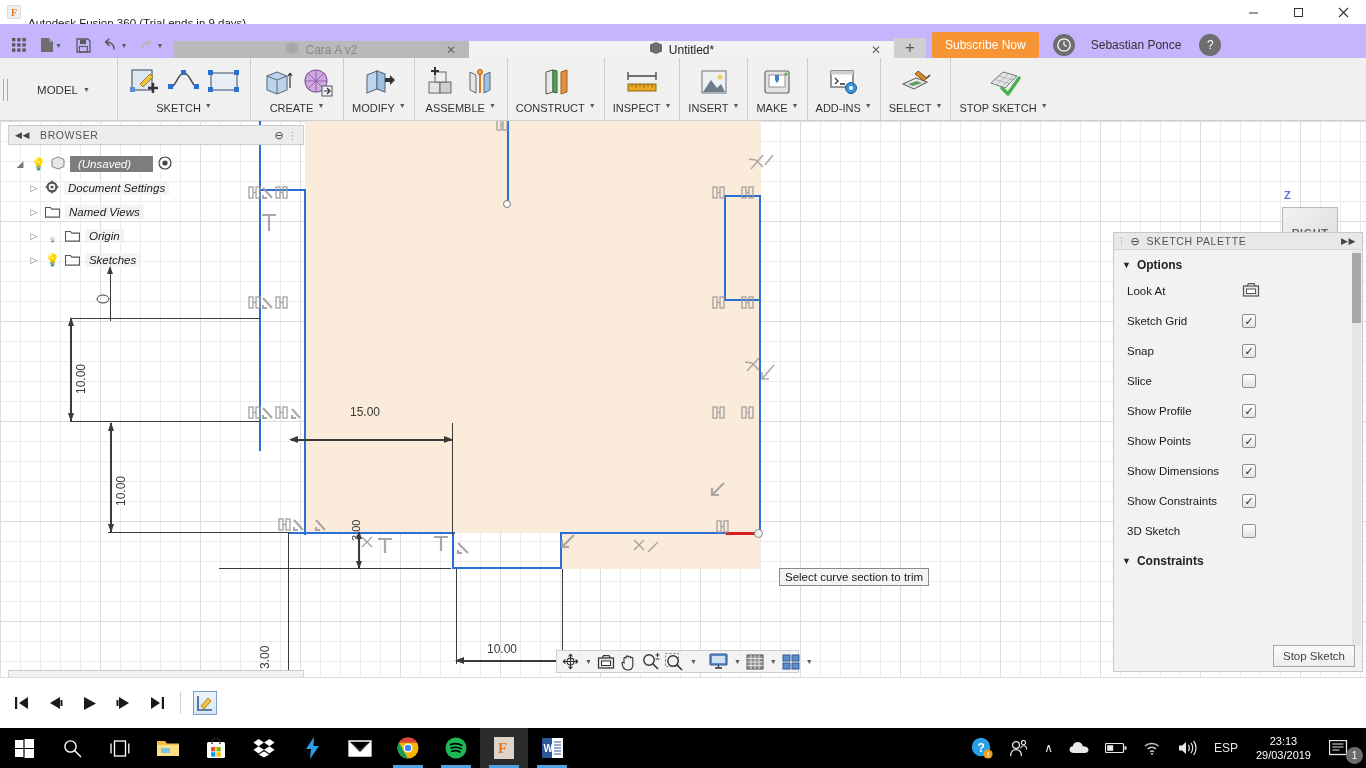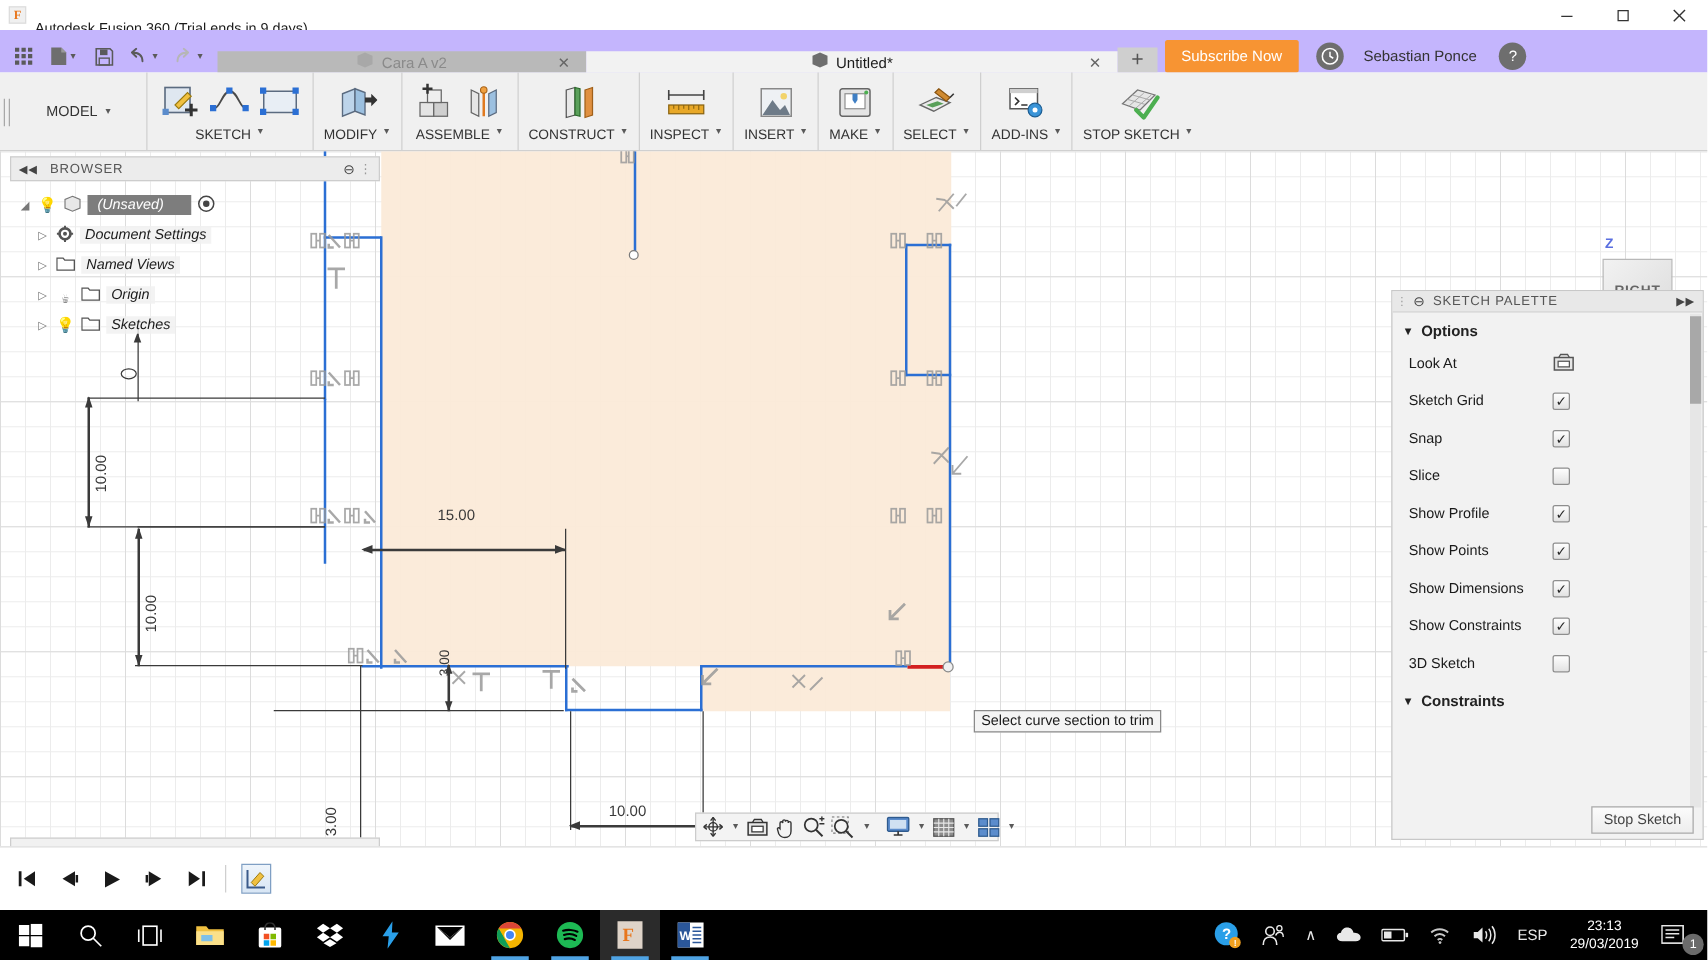--- a/index.html
+++ b/index.html
@@ -427,20 +427,43 @@
             <rect x="26" y="18" width="5" height="5" fill="#2b6fd4"></rect>
           </svg>
         </div>
       </div>
       <div class="rgroup-label">
         <span>SKETCH</span>
         <span class="caret">▼</span>
       </div>
     </div>
 
+    <div class="rgroup">
+      <div class="rgroup-icons">
+        <div class="ricon">
+          <svg width="32" height="32" viewBox="0 0 32 32">
+            <path d="M6 10 L16 6 L26 10 L26 24 L16 28 L6 24 Z" fill="#bdd4ea" stroke="#5b6b80" stroke-width="1.1"></path>
+            <path d="M6 10 L16 14 L26 10 M16 14 L16 28" fill="none" stroke="#5b6b80" stroke-width="1"></path>
+            <path d="M29 22 L29 7 M29 7 L27 10 M29 7 L31 10" stroke="#333" stroke-width="1.2" fill="none"></path>
+          </svg>
+        </div>
+        <div class="ricon">
+          <svg width="32" height="32" viewBox="0 0 32 32">
+            <ellipse cx="15" cy="15" rx="11" ry="11" fill="#cfa8e0" stroke="#8a5ba0" stroke-width="1.1"></ellipse>
+            <path d="M4 15 h22 M15 4 v22 M7 7 L23 23 M23 7 L7 23" stroke="#8a5ba0" stroke-width="0.9" fill="none"></path>
+            <rect x="21" y="20" width="10" height="10" fill="#efefef" stroke="#555" stroke-width="1"></rect>
+            <path d="M23 25 h5 M26 22 l3 3 l-3 3" stroke="#333" stroke-width="1.2" fill="none"></path>
+          </svg>
+        </div>
+      </div>
+      <div class="rgroup-label">
+        <span>CREATE</span>
+        <span class="caret">▼</span>
+      </div>
+    </div>
 
     <div class="rgroup">
       <div class="rgroup-icons">
         <div class="ricon">
           <svg width="32" height="32" viewBox="0 0 32 32">
             <path d="M4 9 L14 5 L14 23 L4 27 Z" fill="#bdd4ea" stroke="#5b6b80" stroke-width="1.1"></path>
             <path d="M14 5 L22 8 L22 26 L14 23 Z" fill="#9cc0e0" stroke="#5b6b80" stroke-width="1.1"></path>
             <path d="M22 12 h5 v-3 l5 5 l-5 5 v-3 h-5 z" fill="#333"></path>
           </svg>
         </div>
@@ -530,55 +553,55 @@
           <svg width="32" height="32" viewBox="0 0 32 32">
             <rect x="4" y="5" width="24" height="22" rx="2" fill="#e4e4e4" stroke="#666" stroke-width="1.2"></rect>
             <rect x="8" y="9" width="16" height="12" fill="#fff" stroke="#888" stroke-width="0.9"></rect>
             <path d="M14 9 h4 v5 l-2 3 l-2 -3 z" fill="#3f7fc4"></path>
             <circle cx="25" cy="8" r="1.6" fill="#4caf50"></circle>
           </svg>
         </div>
       </div>
       <div class="rgroup-label">
         <span>MAKE</span>
-        <span class="caret">▼</span>
-      </div>
-    </div>
-
-    <div class="rgroup">
-      <div class="rgroup-icons">
-        <div class="ricon">
-          <svg width="32" height="30" viewBox="0 0 32 30">
-            <path d="M3 17 L16 11 L27 15 L14 22 Z" fill="#eaeaea" stroke="#666" stroke-width="1.1"></path>
-            <path d="M18 4 L27 11 L24 14 L15 7 Z" fill="#d08a30" stroke="#8a5410" stroke-width="1"></path>
-            <path d="M27 11 L30 8" stroke="#333" stroke-width="1.3"></path>
-            <path d="M8 17 L17 14 L22 16 L13 19 Z" fill="#5aa05a"></path>
-          </svg>
-        </div>
-      </div>
-      <div class="rgroup-label">
-        <span>SELECT</span>
         <span class="caret">▼</span>
       </div>
     </div>
 
     <div class="rgroup">
       <div class="rgroup-icons">
         <div class="ricon">
           <svg width="32" height="30" viewBox="0 0 32 30">
             <rect x="3" y="4" width="22" height="16" fill="#fff" stroke="#555" stroke-width="1.2"></rect>
             <rect x="3" y="4" width="22" height="3.5" fill="#cfcfcf"></rect>
             <path d="M7 11 l3 3 l-3 3 M12 17 h5" stroke="#333" stroke-width="1.3" fill="none"></path>
             <circle cx="23" cy="21" r="5.5" fill="#3a94d8" stroke="#1e5f94" stroke-width="1"></circle>
             <circle cx="23" cy="21" r="2" fill="#fff"></circle>
           </svg>
         </div>
       </div>
       <div class="rgroup-label">
         <span>ADD-INS</span>
+        <span class="caret">▼</span>
+      </div>
+    </div>
+
+    <div class="rgroup">
+      <div class="rgroup-icons">
+        <div class="ricon">
+          <svg width="32" height="30" viewBox="0 0 32 30">
+            <path d="M3 17 L16 11 L27 15 L14 22 Z" fill="#eaeaea" stroke="#666" stroke-width="1.1"></path>
+            <path d="M18 4 L27 11 L24 14 L15 7 Z" fill="#d08a30" stroke="#8a5410" stroke-width="1"></path>
+            <path d="M27 11 L30 8" stroke="#333" stroke-width="1.3"></path>
+            <path d="M8 17 L17 14 L22 16 L13 19 Z" fill="#5aa05a"></path>
+          </svg>
+        </div>
+      </div>
+      <div class="rgroup-label">
+        <span>SELECT</span>
         <span class="caret">▼</span>
       </div>
     </div>
 
     <div class="rgroup" style="border-right:none;">
       <div class="rgroup-icons">
         <div class="ricon">
           <svg width="34" height="30" viewBox="0 0 34 30">
             <path d="M4 16 L16 5 L30 9 L18 21 Z" fill="#e6e6e6" stroke="#777" stroke-width="1"></path>
             <path d="M8 12.5 L22 16.5 M12 9 L26 13 M9 18 L21 7.5 M14 20 L27 9" stroke="#aaa" stroke-width="0.8"></path>

